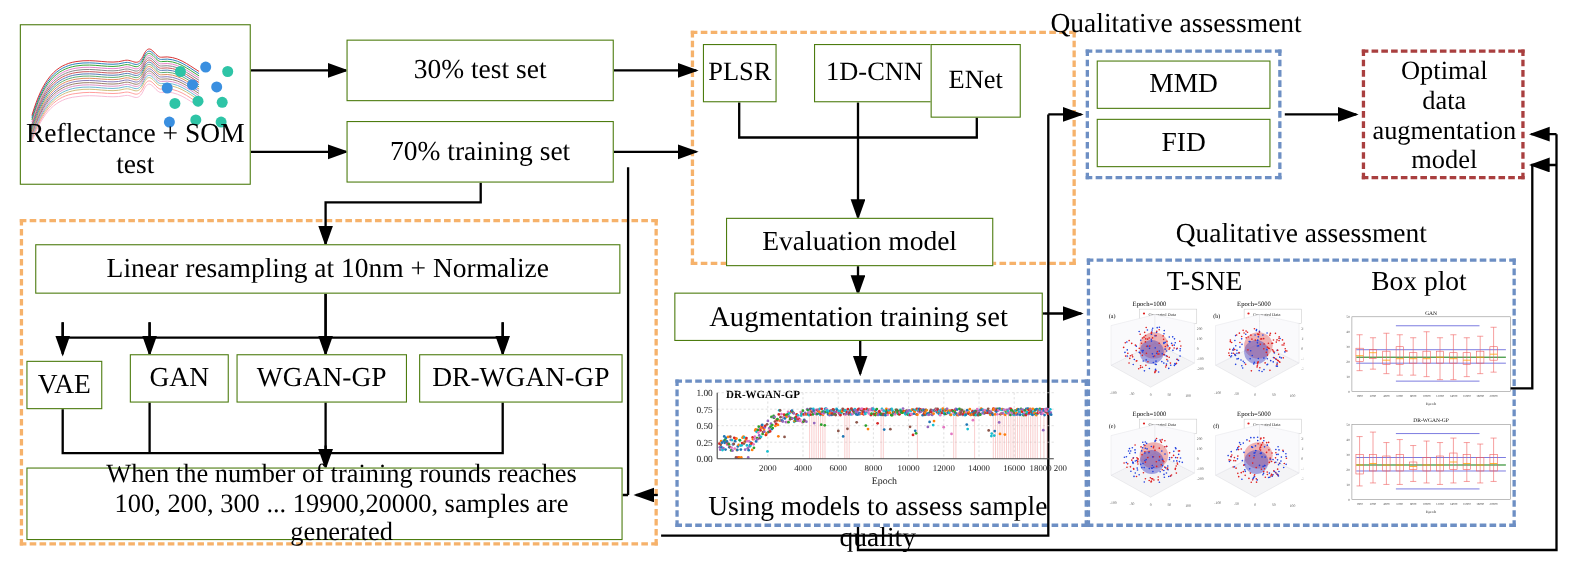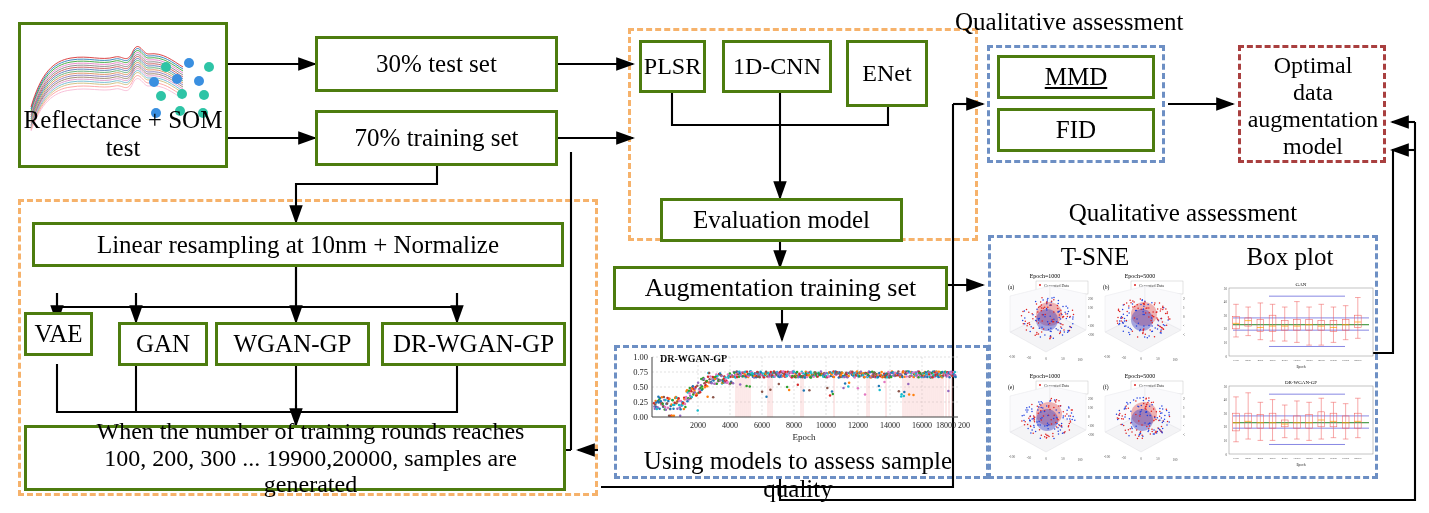--- a/index.html
+++ b/index.html
@@ -1,19 +1,19 @@
 <!DOCTYPE html>
 <html><head>
 <meta charset="utf-8">
 <style>
   html,body{margin:0;padding:0;background:#ffffff;}
   body{width:1429px;height:513px;font-family:"Liberation Serif",serif;color:#000;}
   #stage{position:relative;width:1429px;height:513px;overflow:hidden;background:#fff;}
 
-  .box{position:absolute;box-sizing:border-box;border:3px solid #4d7c0f;background:#fff;
+  .box{position:absolute;box-sizing:border-box;border:1px solid #4d7c0f;background:#fff;
        display:flex;align-items:center;justify-content:center;text-align:center;line-height:1.1;}
   .dash-orange{position:absolute;box-sizing:border-box;border:3px dashed #f6b26b;background:transparent;}
   .dash-blue{position:absolute;box-sizing:border-box;border:3px dashed #6d8fc4;background:transparent;}
   .dash-red{position:absolute;box-sizing:border-box;border:3px dashed #a93f3f;background:transparent;}
   .lbl{position:absolute;text-align:center;line-height:1.1;}
   svg.lines{position:absolute;left:0;top:0;width:1429px;height:513px;pointer-events:none;}
   .mini{position:absolute;overflow:hidden;}
 </style>
 </head>
 <body>
@@ -142,60 +142,60 @@
   <div class="box" style="left:315px;top:36px;width:243px;height:56px;font-size:25px;">
       <span>30% test set</span>
     </div>
   <div class="box" style="left:315px;top:110px;width:243px;height:56px;font-size:25px;">
       <span>70% training set</span>
     </div>
 
   <div class="box" style="left:639px;top:40px;width:67px;height:53px;font-size:24px;">
       <span>PLSR</span>
     </div>
-  <div class="box" style="left:722px;top:40px;width:110px;height:53px;font-size:24px;">
+  <div class="box" style="left:740px;top:40px;width:110px;height:53px;font-size:24px;">
       <span>1D-CNN</span>
     </div>
   <div class="box" style="left:846px;top:40px;width:82px;height:67px;font-size:24px;">
       <span>ENet</span>
     </div>
 
 
   <div class="box" style="left:660px;top:198px;width:243px;height:44px;font-size:25px;">
       <span>Evaluation model</span>
     </div>
 
   <div class="box" style="left:613px;top:266px;width:335px;height:44px;font-size:26px;">
       <span>Augmentation training set</span>
     </div>
 
   <div class="box" style="left:32px;top:222px;width:532px;height:45px;font-size:25px;">
       <span>Linear resampling at 10nm + Normalize</span>
     </div>
 
-  <div class="box" style="left:24px;top:312px;width:69px;height:44px;font-size:25px;">
+  <div class="box" style="left:24px;top:328px;width:69px;height:44px;font-size:25px;">
       <span>VAE</span>
     </div>
   <div class="box" style="left:118px;top:322px;width:90px;height:44px;font-size:25px;">
       <span>GAN</span>
     </div>
   <div class="box" style="left:215px;top:322px;width:155px;height:44px;font-size:25px;">
       <span>WGAN-GP</span>
     </div>
   <div class="box" style="left:381px;top:322px;width:185px;height:44px;font-size:25px;">
       <span>DR-WGAN-GP</span>
     </div>
 
   <div class="box" style="left:24px;top:425px;width:542px;height:66px;flex-direction:column;font-size:24px;padding-left:31px;">
     <span>When the number of training rounds reaches</span>
     <span>100, 200, 300 ... 19900,20000, samples are generated</span>
   </div>
 
   <div class="lbl" style="left:955px;top:8px;width:290px;font-size:25px;text-align:left;">Qualitative assessment</div>
-  <div class="box" style="left:997px;top:55px;width:158px;height:44px;font-size:25px;text-decoration:underline;">
+  <div class="box" style="left:997px;top:55px;width:158px;height:44px;font-size:25px;">
       <span>MMD</span>
     </div>
   <div class="box" style="left:997px;top:108px;width:158px;height:44px;font-size:25px;">
       <span>FID</span>
     </div>
 
   <div class="lbl" style="left:1243px;top:52px;width:140px;font-size:24px;line-height:1.12;">
     <div>Optimal</div>
     <div>data</div>
     <div>augmentation</div>

